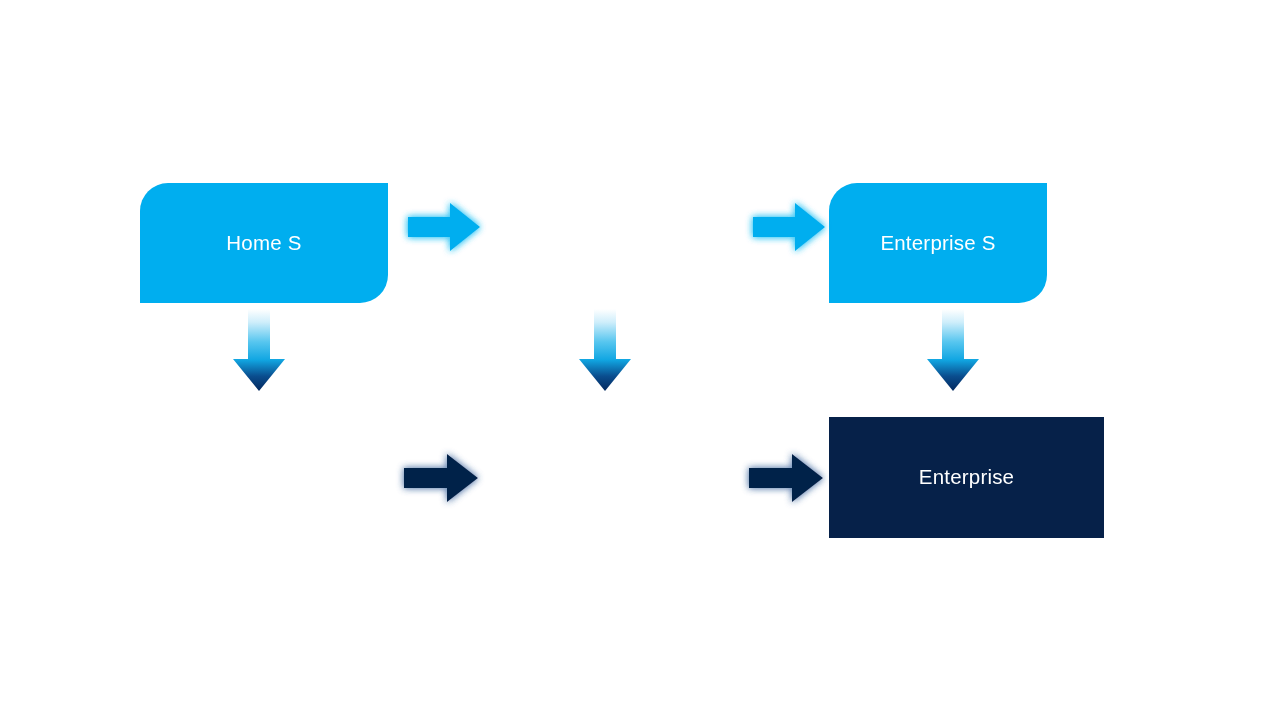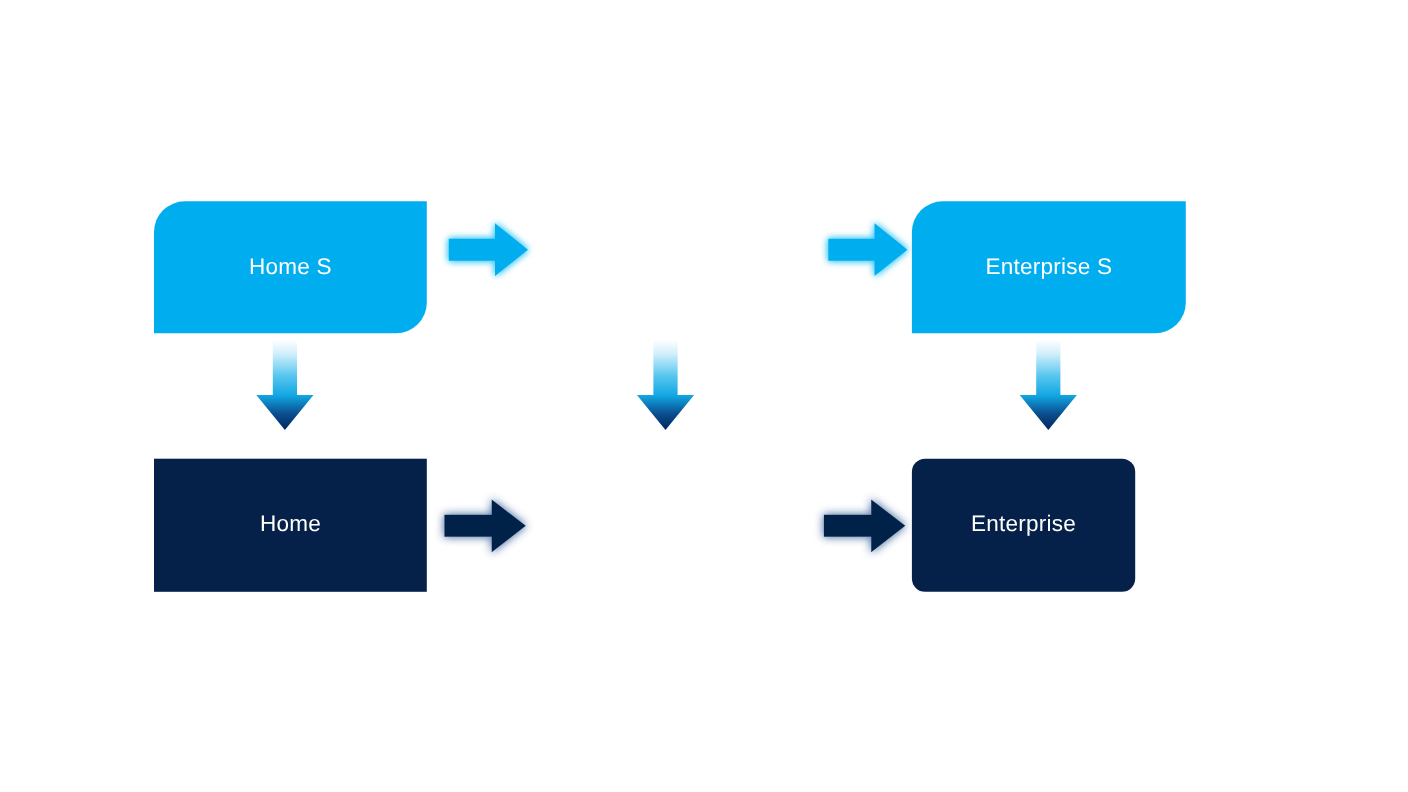--- a/index.html
+++ b/index.html
@@ -103,21 +103,21 @@
         </feMerge>
       </filter>
     </defs>
   </svg>
 
   <div class="node tier-top" style="left:140px; top:167px; width:248px; height:120px;">
     <span class="node-label">Home S</span>
   </div>
 
 
-  <div class="node tier-top" style="left:829px; top:167px; width:249px; height:120px;">
+  <div class="node tier-top" style="left:829px; top:167px; width:218px; height:120px;">
     <span class="node-label">Enterprise S</span>
   </div>
 
   <div class="arrow" style="left:408px; top:203px; width:72px; height:48px;">
     <svg width="72" height="48" viewBox="0 0 72 48">
       <polygon points="0,14 42,14 42,0 72,24 42,48 42,34 0,34" fill="#00aeef" filter="url(#glowLight)"></polygon>
     </svg>
   </div>
 
   <div class="arrow" style="left:753px; top:203px; width:72px; height:48px;">
@@ -137,26 +137,23 @@
       <polygon points="15,0 37,0 37,50 52,50 26,82 0,50 15,50" fill="url(#downGrad)"></polygon>
     </svg>
   </div>
 
   <div class="arrow" style="left:927px; top:309px; width:52px; height:82px;">
     <svg width="52" height="82" viewBox="0 0 52 82">
       <polygon points="15,0 37,0 37,50 52,50 26,82 0,50 15,50" fill="url(#downGrad)"></polygon>
     </svg>
   </div>
 
-  <div class="node tier-bottom" style="left:140px; top:417px; width:248px; height:121px;">
-    <span class="node-label">Home</span>
-  </div>
 
 
-  <div class="node tier-bottom" style="left:829px; top:417px; width:203px; height:121px;border-radius:12px;">
+  <div class="node tier-bottom" style="left:829px; top:417px; width:275px; height:121px;">
     <span class="node-label">Enterprise</span>
   </div>
 
   <div class="arrow" style="left:404px; top:454px; width:74px; height:48px;">
     <svg width="74" height="48" viewBox="0 0 74 48">
       <polygon points="0,14 43,14 43,0 74,24 43,48 43,34 0,34" fill="#062149" filter="url(#glowDark)"></polygon>
     </svg>
   </div>
 
   <div class="arrow" style="left:749px; top:454px; width:74px; height:48px;">

